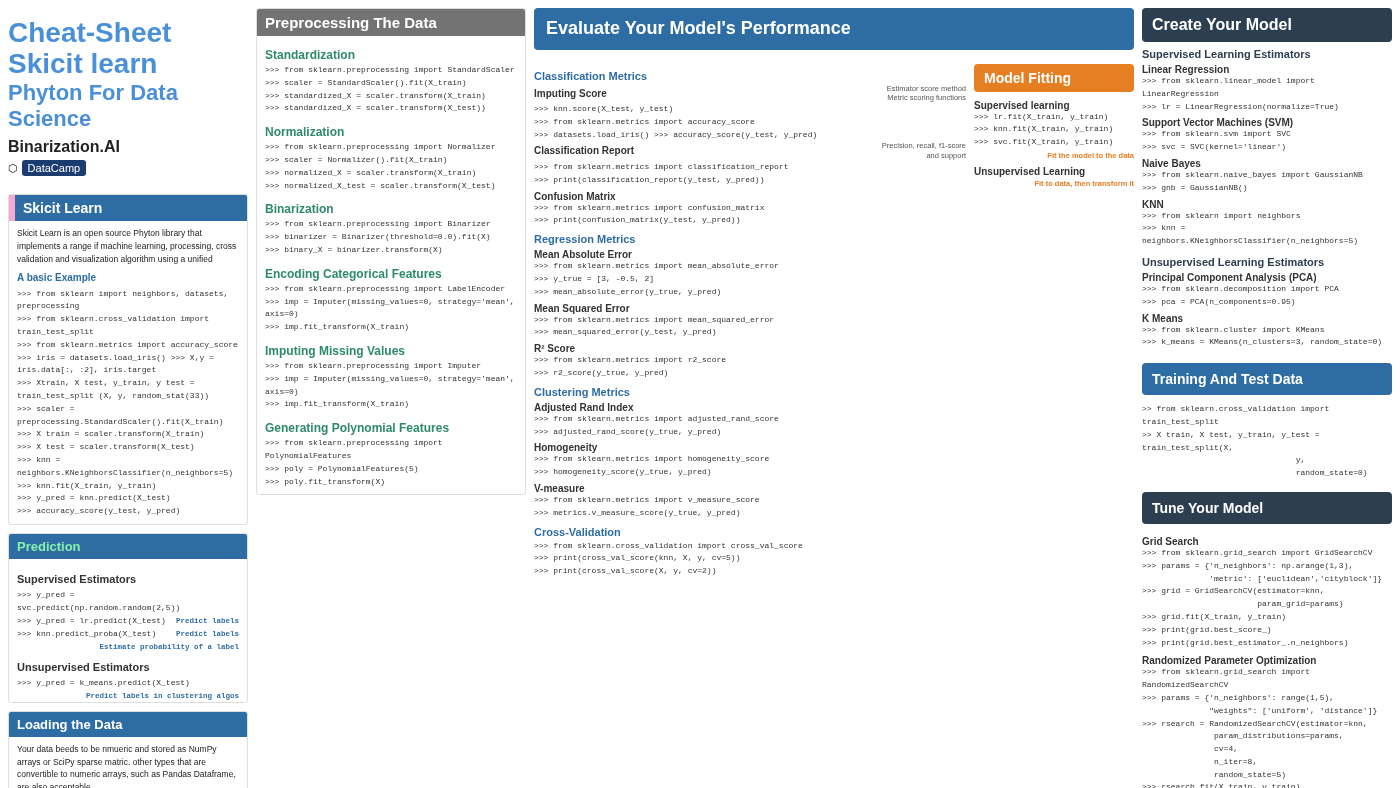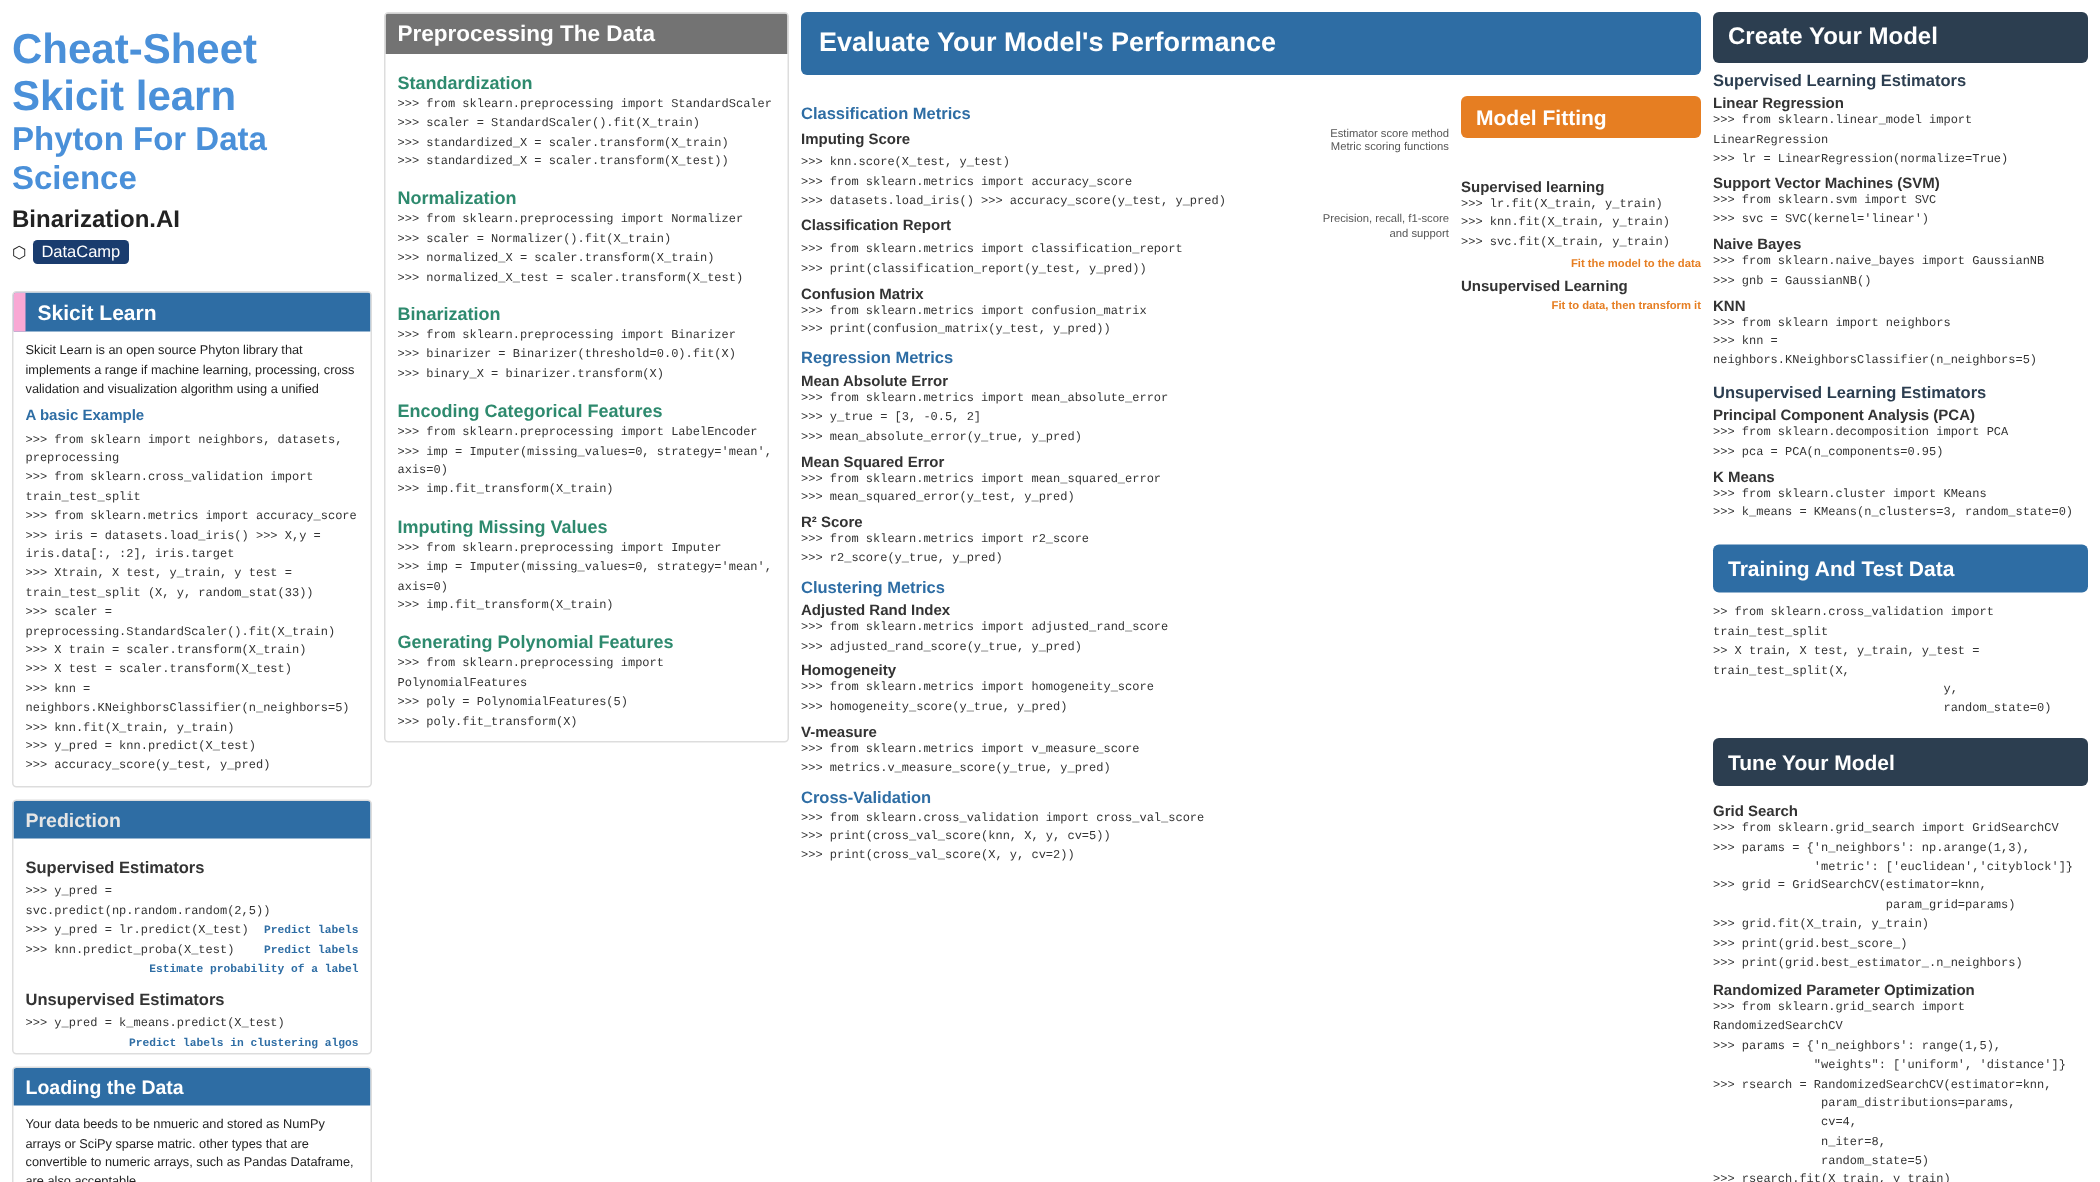--- a/index.html
+++ b/index.html
@@ -200,37 +200,37 @@
       font-size: 14px;
       font-weight: 900;
     }
 
     .scikit-header {
       background: #2e6da4;
       padding: 5px 8px;
       font-size: 14px;
       font-weight: bold;
       color: #fff;
-      border-left: 8px solid #f9a8d4;
+      border-left: 6px solid #f9a8d4;
     }
 
     .preprocessing-header {
       background: #737373;
       padding: 5px 8px;
       font-size: 14px;
       font-weight: bold;
       color: #fff;
     }
 
     .prediction-header {
       background: #2e6da4;
       padding: 5px 8px;
       font-size: 13px;
       font-weight: bold;
-      color: #e5e5e5;
+      color: #86efac;
     }
 
     .loading-header {
       background: #2e6da4;
       padding: 5px 8px;
       font-size: 13px;
       font-weight: bold;
       color: #fff;
     }
 
@@ -238,21 +238,21 @@
       float: right;
       font-size: 7.5px;
       color: #2e6da4;
       font-weight: bold;
     }
 
     .model-fitting-box {
       background: #e67e22;
       padding: 6px 10px;
       border-radius: 4px;
-      margin-bottom: 20px;
+      margin-bottom: 0;
     }
     .model-fitting-title {
       color: #fff;
       font-size: 14px;
       font-weight: 900;
     }
 
     .clearfix::after {
       content: '';
       display: table;

